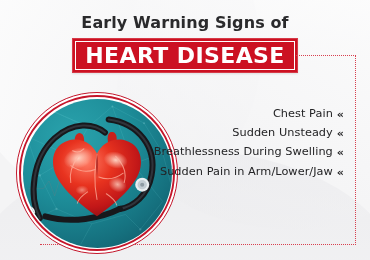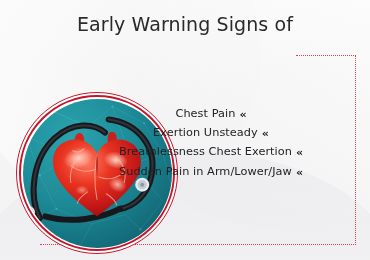--- a/index.html
+++ b/index.html
@@ -61,25 +61,25 @@
     pointer-events: none;
   }
 
   
   .eyebrow {
     position: absolute;
     left: 0;
     right: 0;
     top: 13px;
     text-align: center;
-    font-size: 19px;
+    font-size: 16px;
     letter-spacing: 0.1px;
     color: #2a2a2c;
     font-family: "DejaVu Sans", sans-serif;
-    font-weight: 400;
+    font-weight: 700;
     white-space: nowrap;
   }
 
   .title-banner {
     position: absolute;
     left: 72px;
     top: 38px;
     width: 226px;
     height: 35px;
     box-sizing: border-box;
@@ -190,24 +190,24 @@
     left: 50%;
     top: 52%;
     transform: translate(-50%, -50%);
     width: 94px;
     height: 88px;
   }
 
   
   .symptom-list {
     position: absolute;
-    right: 14px;
+    right: 26px;
     top: 104px;
     width: 290px;
-    text-align: center;
+    text-align: right;
   }
   .symptom {
     display: block;
     font-family: "DejaVu Sans", sans-serif;
     font-size: 11.3px;
     color: #232325;
     line-height: 19.2px;
     white-space: nowrap;
     letter-spacing: 0.05px;
   }
@@ -223,20 +223,25 @@
 </head>
 <body>
 
 <div id="infographic">
 
   <div class="bg-sheen"></div>
   <div class="bg-curve"></div>
 
   <div class="eyebrow">Early Warning Signs of</div>
 
+  <div class="title-banner">
+    <div class="title-inner">
+      <span class="title-text">HEART DISEASE</span>
+    </div>
+  </div>
 
   <div class="dotted-frame">
     <div class="d-top"></div>
     <div class="d-right"></div>
   </div>
   <div class="dotted-bottom"></div>
 
   <div class="photo-ring">
     <div class="photo-ring-2">
       <div class="photo">
@@ -335,28 +340,28 @@
     </div>
   </div>
 
   <div class="symptom-list">
 
     <span class="symptom">
       <span>Chest Pain</span><span class="chev">«</span>
     </span>
 
     <span class="symptom">
-      <span>Exertion Unsteady</span><span class="chev">«</span>
+      <span>Sudden Unsteady</span><span class="chev">«</span>
     </span>
 
 
 
 
     <span class="symptom">
-      <span>Breathlessness Chest Exertion</span><span class="chev">«</span>
+      <span>Breathlessness During Swelling</span><span class="chev">«</span>
     </span>
 
     <span class="symptom">
       <span>Sudden Pain in Arm/Lower/Jaw</span><span class="chev">«</span>
     </span>
 
   </div>
 
 </div>
 

